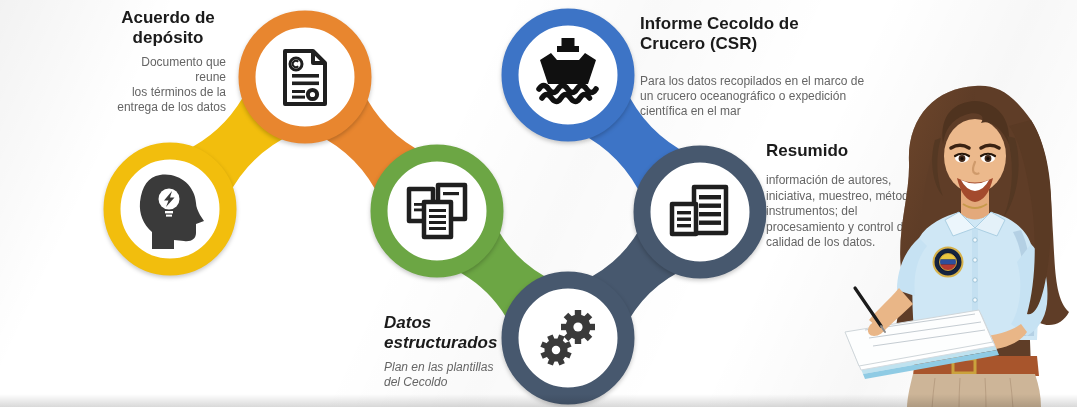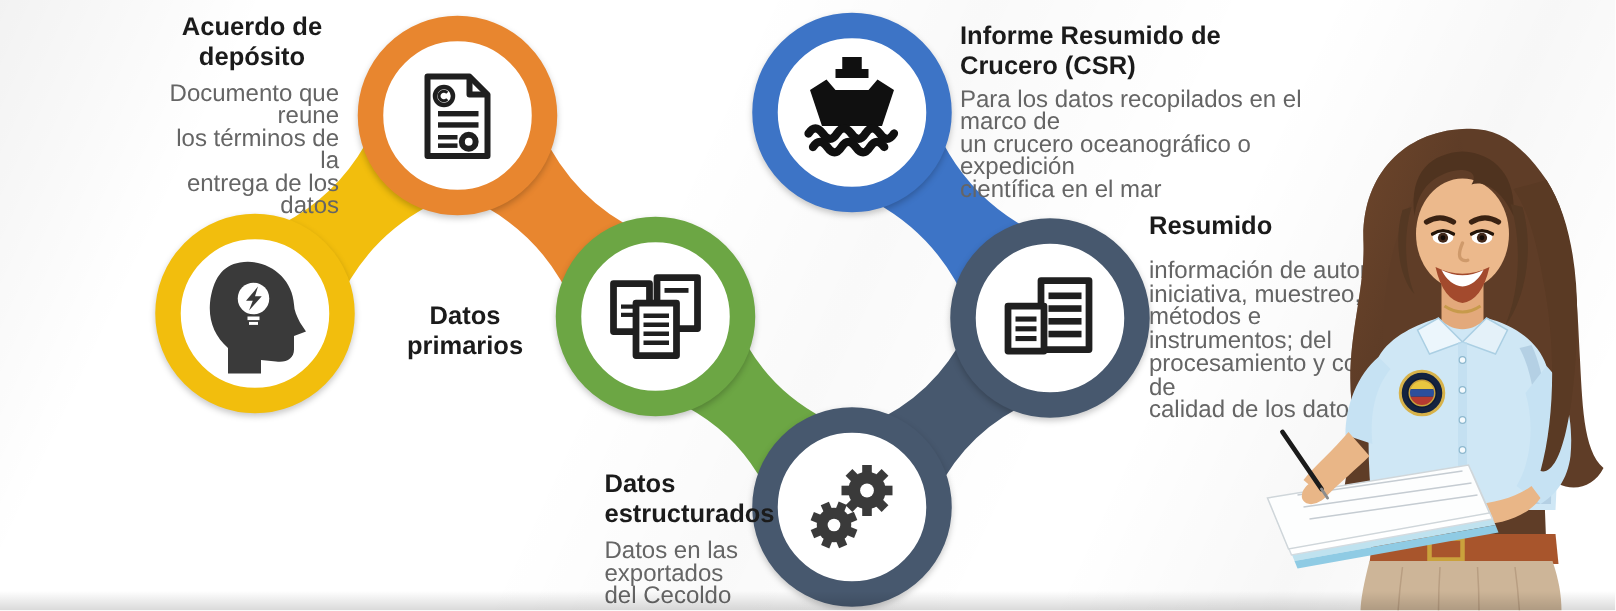--- a/index.html
+++ b/index.html
@@ -12,33 +12,33 @@
       linear-gradient(115deg, rgba(0,0,0,0.05) 0%, rgba(0,0,0,0) 14%),
       linear-gradient(115deg, rgba(0,0,0,0) 40%, rgba(0,0,0,0.025) 52%, rgba(0,0,0,0) 66%),
       linear-gradient(115deg, rgba(0,0,0,0) 70%, rgba(0,0,0,0.03) 82%, rgba(0,0,0,0) 94%);
   }
   .bottom-band{position:absolute;left:0;right:0;bottom:0;height:13px;
     background:linear-gradient(to bottom, rgba(0,0,0,0), rgba(0,0,0,0.15));}
   #diagram{position:absolute;left:0;top:0;}
   .ring{filter:drop-shadow(0 2px 2px rgba(0,0,0,0.22));}
   .tblock{position:absolute;}
   .title{font-weight:bold;color:#1b1b1b;font-size:17px;line-height:20px;white-space:pre-line;}
-  .desc{color:#656565;font-size:16px;line-height:15px;white-space:pre-line;margin-top:7px;}
+  .desc{color:#656565;font-size:12px;line-height:15px;white-space:pre-line;margin-top:7px;}
   .align-r{text-align:right;}
   .align-c{text-align:center;}
   .align-l{text-align:left;}
   #pgd-block{left:2px;top:147px;width:92px;}
   #pgd-block .title{line-height:21px;}
   #acuerdo-block{left:110px;top:8px;width:116px;}
   #primarios-block{left:248px;top:201px;width:124px;}
   #csr-block{left:640px;top:14px;width:238px;}
-  #csr-block .desc{margin-top:5px;}
+  #csr-block .desc{margin-top:20px;}
   #metadatos-block{left:766px;top:141px;width:186px;}
   #metadatos-block .desc{margin-top:12px;line-height:15.5px;}
-  #estructurados-block{left:403px;top:313px;width:160px;}
+  #estructurados-block{left:384px;top:313px;width:160px;font-style:italic;}
   #character{position:absolute;left:835px;top:78px;width:242px;height:329px;}
 </style>
 </head>
 <body>
 
 <div id="stage">
   <div class="streaks"></div>
 
   <svg id="diagram" width="1077" height="407" viewBox="0 0 1077 407">
 
@@ -143,44 +143,43 @@
 
   <div class="tblock" id="acuerdo-block">
     <div class="title align-c">Acuerdo de
 depósito</div>
     <div class="desc align-r">Documento que reune
 los términos de la
 entrega de los datos</div>
   </div>
 
   <div class="tblock" id="primarios-block">
-    <div class="title align-c">Datos primarios</div>
   </div>
 
   <div class="tblock align-l" id="csr-block">
-    <div class="title">Informe Resumido de
+    <div class="title">Informe Cecoldo de
 Crucero (CSR)</div>
     <div class="desc">Para los datos recopilados en el marco de
 un crucero oceanográfico o expedición
 científica en el mar</div>
   </div>
 
   <div class="tblock align-l" id="metadatos-block">
     <div class="title">Resumido</div>
     <div class="desc">información de autores,
 iniciativa, muestreo, métodos e
 instrumentos; del
 procesamiento y control de
 calidad de los datos.</div>
   </div>
 
   <div class="tblock align-l" id="estructurados-block">
     <div class="title">Datos
 estructurados</div>
-    <div class="desc">Datos en las exportados
+    <div class="desc">Plan en las plantillas
 del Cecoldo</div>
   </div>
 
   <div id="character">
     <svg width="242" height="330" viewBox="0 0 242 330">
       <defs>
         <linearGradient id="hairGrad" x1="0" y1="0" x2="1" y2="1">
           <stop offset="0" stop-color="#7b4e2f"></stop>
             <stop offset="0.5" stop-color="#5f3d27"></stop>
             <stop offset="1" stop-color="#4a2e1c"></stop>

